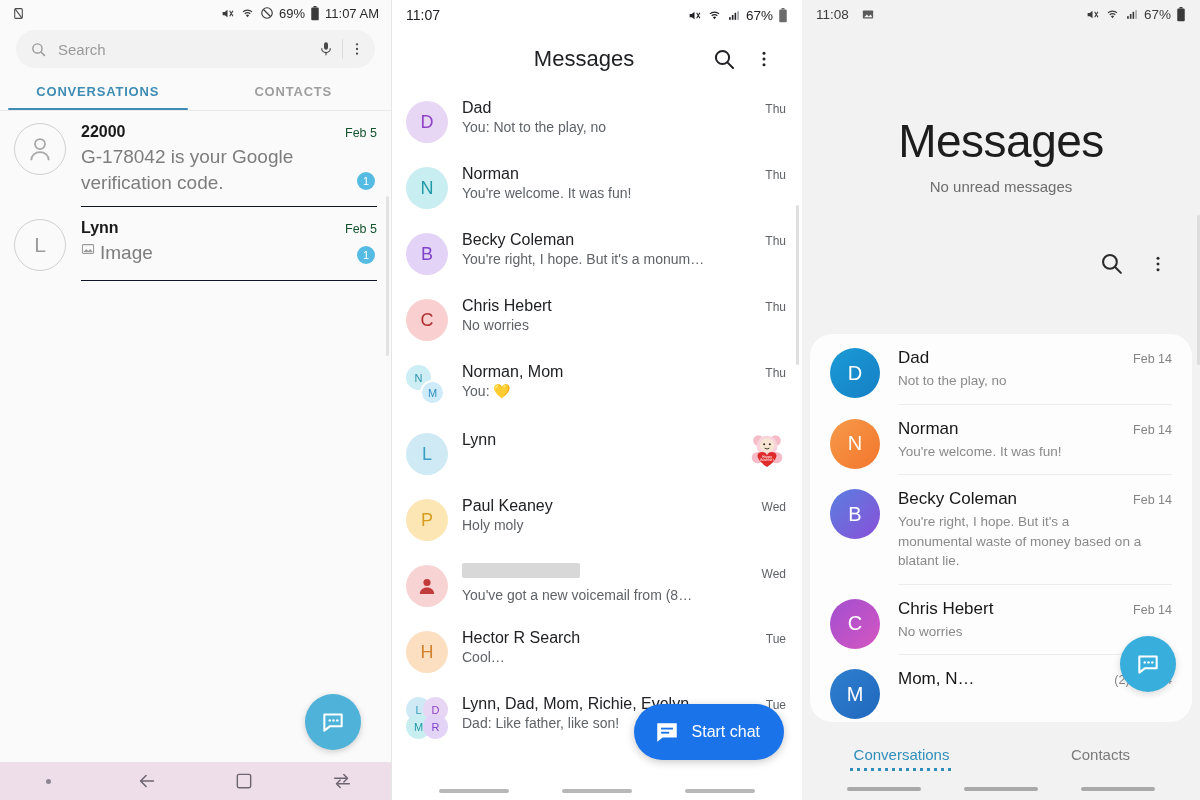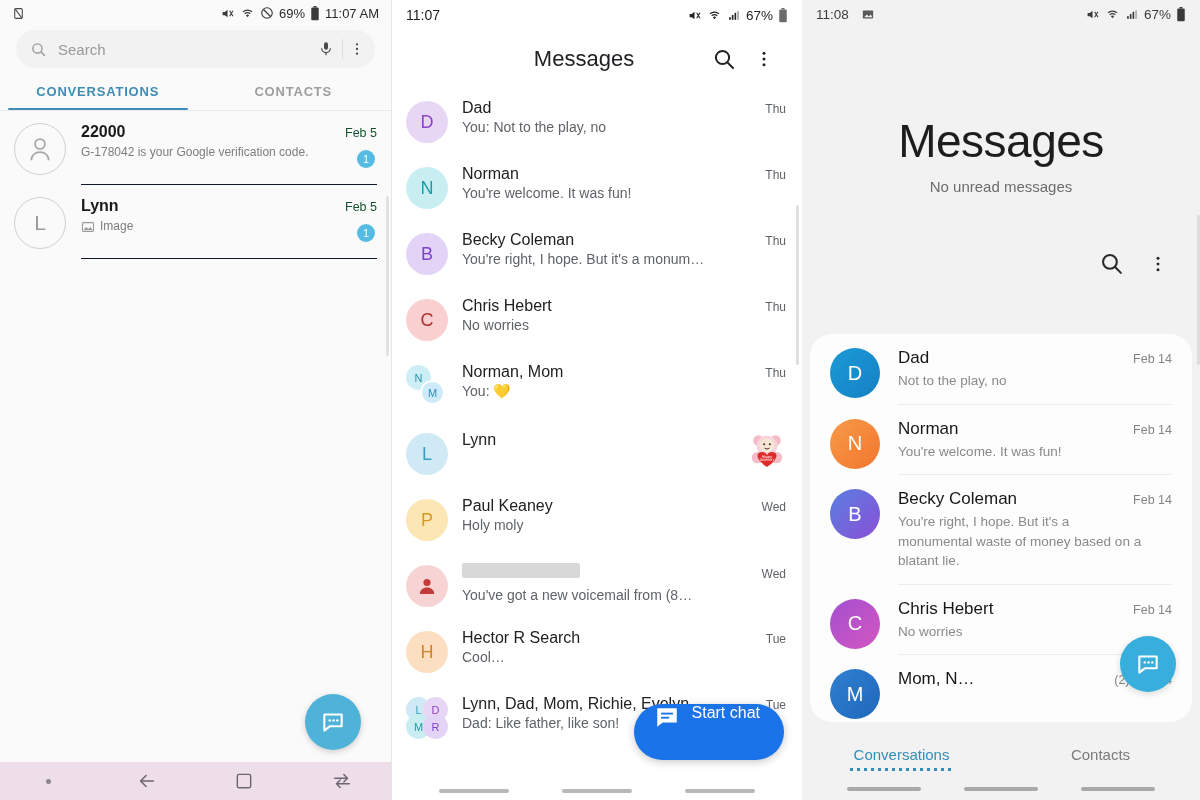--- a/index.html
+++ b/index.html
@@ -58,21 +58,21 @@
   }
   .p1-body {
     flex: 1; margin-left: 15px; padding-bottom: 11px;
     border-bottom: 1px solid #0f172a; position: relative;
     min-height: 62px;
   }
   .p1-line1 { display: flex; align-items: flex-start; }
   .p1-name { font-size: 16px; font-weight: bold; color: #1a1a1a; }
   .p1-date { margin-left: auto; font-size: 12.5px; color: #14532d; padding-top: 3px; }
   .p1-prev {
-    font-size: 12px; color: #7d7d7d; line-height: 1.35;
+    font-size: 19px; color: #7d7d7d; line-height: 1.35;
     margin-top: 3px; padding-right: 44px;
     display: flex; align-items: flex-start; gap: 5px;
   }
   .p1-badge {
     position: absolute; right: 2px; bottom: 16px;
     width: 18px; height: 18px; border-radius: 50%;
     background: #55bbe2; color: #fff; font-size: 11px;
     display: flex; align-items: center; justify-content: center;
   }
   .p1-scroll {
@@ -137,21 +137,21 @@
     margin-left: auto; width: 38px; height: 38px; flex: 0 0 38px;
     border-radius: 4px; position: relative; overflow: hidden;
   }
   .p2-scroll {
     position: absolute; right: 3px; top: 205px; width: 3px; height: 160px;
     background: #dfdfdf; border-radius: 2px;
   }
   .p2-fab {
     position: absolute; right: 18px; bottom: 40px; height: 56px;
     background: #1a73e8; border-radius: 28px; display: flex;
-    gap: 12px; padding: 0 24px 0 20px;
+    align-items: center; gap: 12px; padding: 0 24px 0 20px;
     box-shadow: 0 2px 8px rgba(0,0,0,.22); color: #fff; font-size: 16px;
   }
   .p2-gesture {
     position: absolute; left: 0; right: 0; bottom: 0; height: 18px;
     display: flex; align-items: center; justify-content: space-around;
     padding: 0 20px;
   }
   .p2-gesture .bar { width: 70px; height: 4px; background: #b8b8b8; border-radius: 2px; }
 
   

